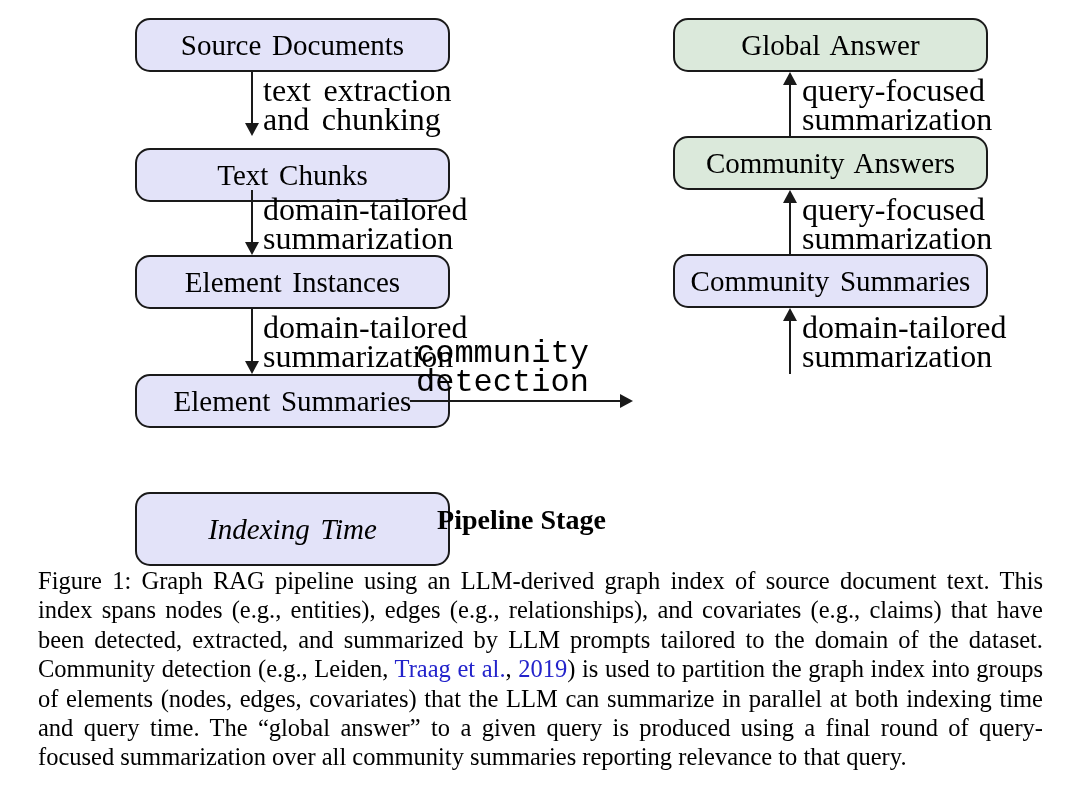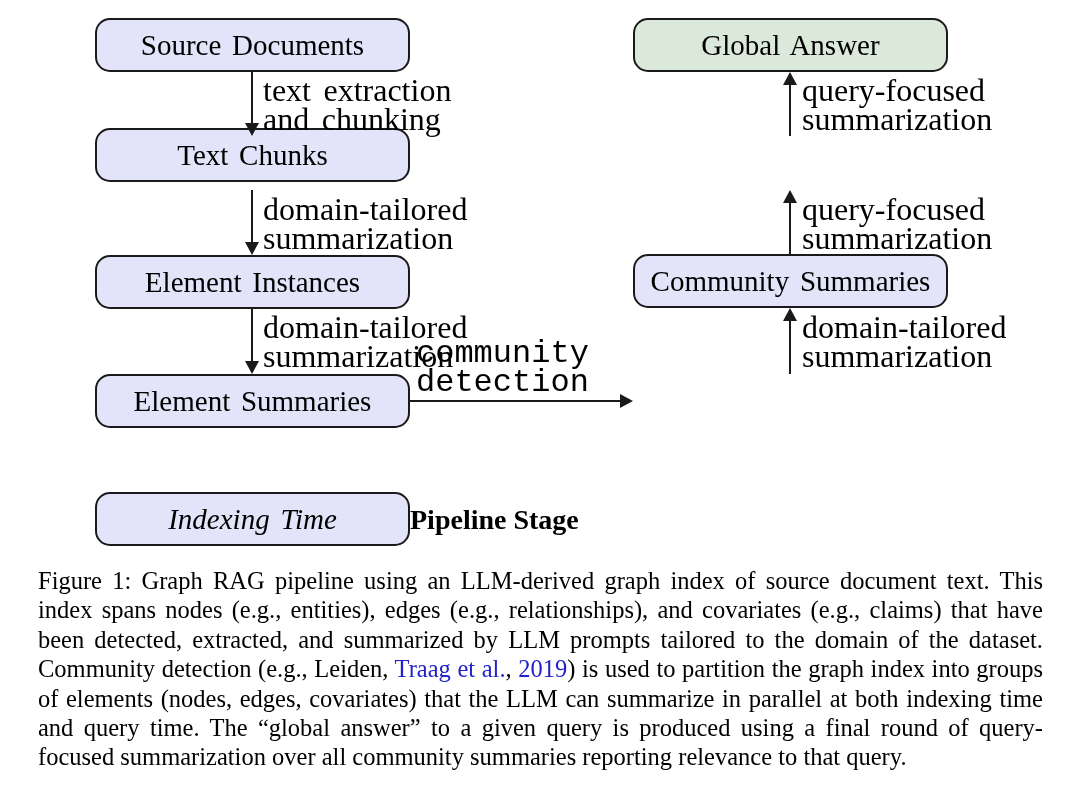--- a/index.html
+++ b/index.html
@@ -6,25 +6,25 @@
   .page{
     position:relative;width:1080px;height:787px;background:#ffffff;
     font-family:"Liberation Serif","DejaVu Serif",serif;color:#000;
     overflow:hidden;
   }
   
   .node{
     position:absolute;width:315px;height:54px;box-sizing:border-box;
     border:2.5px solid var(--stroke,#1a1a1a);border-radius:15px;
     display:flex;align-items:center;justify-content:center;
-    font-size:29px;word-spacing:0.12em;
+    font-size:29px;word-spacing:0.12em;margin-left:40px;
   }
   .lav{background:var(--indexing-fill,#e3e3f9);}
   .grn{background:var(--query-fill,#dbe9db);}
-  .legend-node{height:54px;}
+  .legend-node{height:74px;}
   .legend-node .lbl{font-style:italic;}
   
   .vline{position:absolute;width:2px;background:var(--stroke,#1a1a1a);}
   .hline{position:absolute;height:2px;background:var(--stroke,#1a1a1a);}
   .head-down{position:absolute;width:0;height:0;
     border-left:7px solid transparent;border-right:7px solid transparent;
     border-top:13px solid var(--stroke,#1a1a1a);}
   .head-up{position:absolute;width:0;height:0;
     border-left:7px solid transparent;border-right:7px solid transparent;
     border-bottom:13px solid var(--stroke,#1a1a1a);}
@@ -32,50 +32,53 @@
     border-top:7px solid transparent;border-bottom:7px solid transparent;
     border-left:13px solid var(--stroke,#1a1a1a);}
   
   .elabel{
     position:absolute;font-size:32px;line-height:29px;
     white-space:pre-line;word-spacing:0.14em;
   }
   .elabel.center{font-family:Liberation Mono, monospace;}
   
   .stage-label{
-    position:absolute;left:410px;top:504px;width:223px;
+    position:absolute;left:410px;top:504px;width:223px;text-align:center;
     font-weight:bold;font-size:28px;
   }
   
   .caption{
     position:absolute;left:38px;top:566px;width:1005px;
     font-size:24.5px;line-height:29.4px;text-align:justify;
   }
   .cite{color:var(--link-blue,#2323cb);cursor:pointer;}
 </style>
 </head>
 <body>
 
 <div class="page">
 
   <div class="node lav" style="left:95px;top:18px">
     <span>Source Documents</span>
   </div>
-  <div class="node lav" style="left:95px;top:128px">
+  <div class="node lav" style="left:95px;top:148px">
     <span>Text Chunks</span>
   </div>
   <div class="node lav" style="left:95px;top:374px">
     <span>Element Summaries</span>
   </div>
   <div class="node lav" style="left:95px;top:255px">
     <span>Element Instances</span>
   </div>
 
   <div class="node grn" style="left:633px;top:18px">
     <span>Global Answer</span>
+  </div>
+  <div class="node grn" style="left:633px;top:136px">
+    <span>Community Answers</span>
   </div>
   <div class="node lav" style="left:633px;top:254px">
     <span>Community Summaries</span>
   </div>
 
   <div>
     <div class="vline" style="left:251px;top:72px;height:54px"></div>
     <div class="head-down" style="left:245px;top:123px"></div>
   </div>
   <div>

